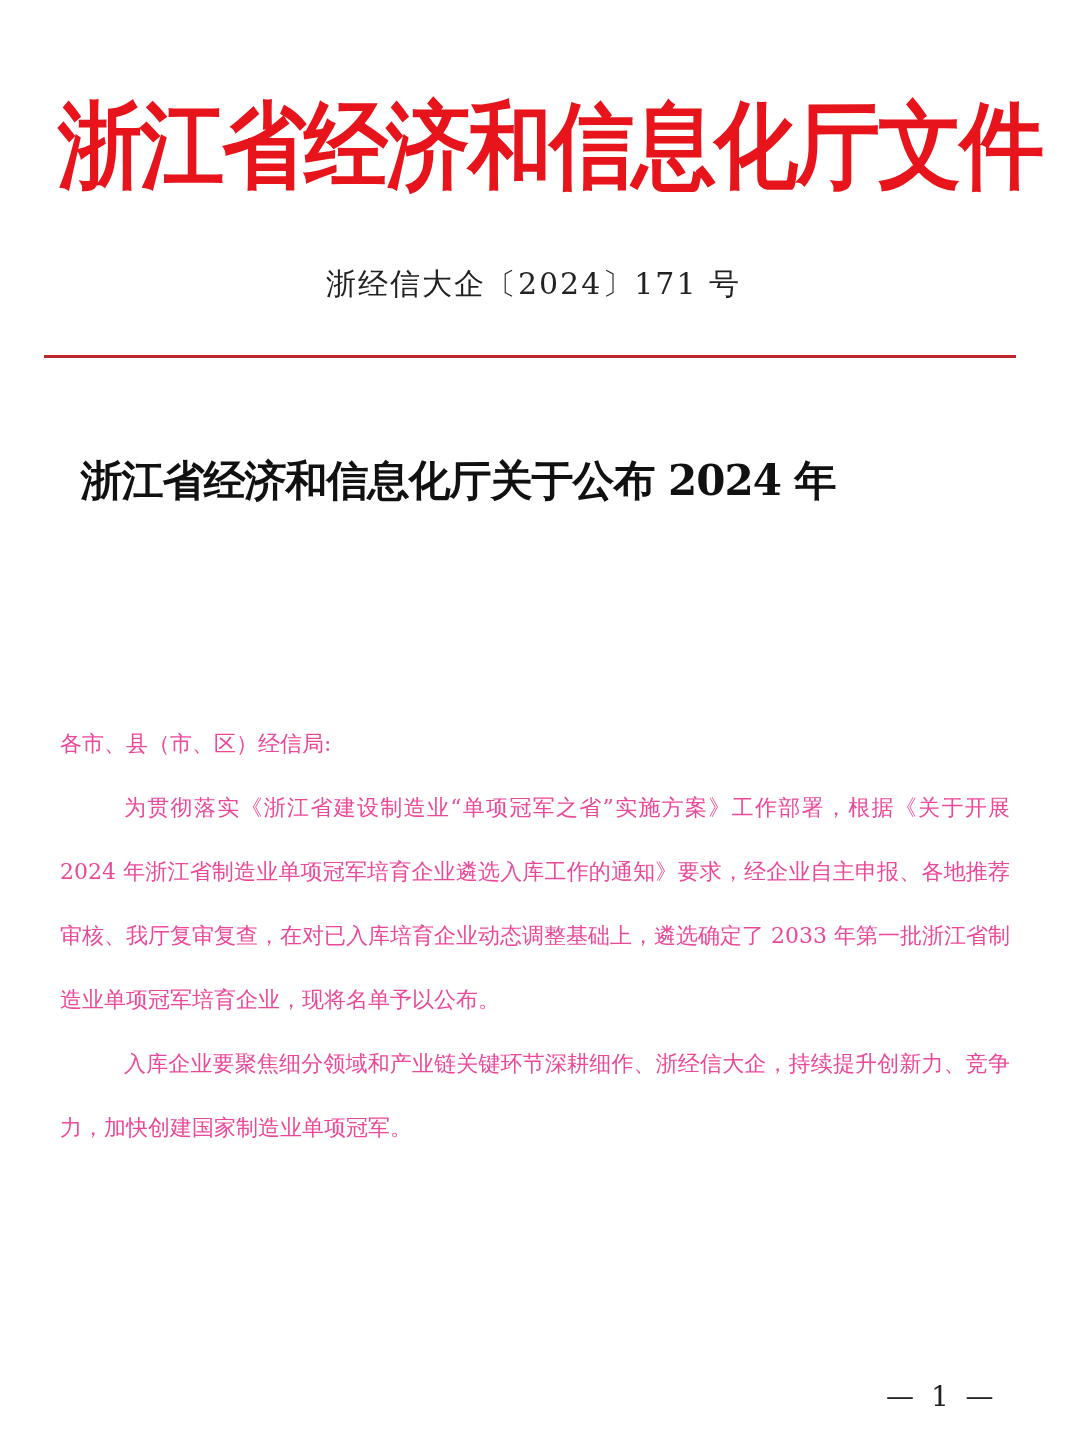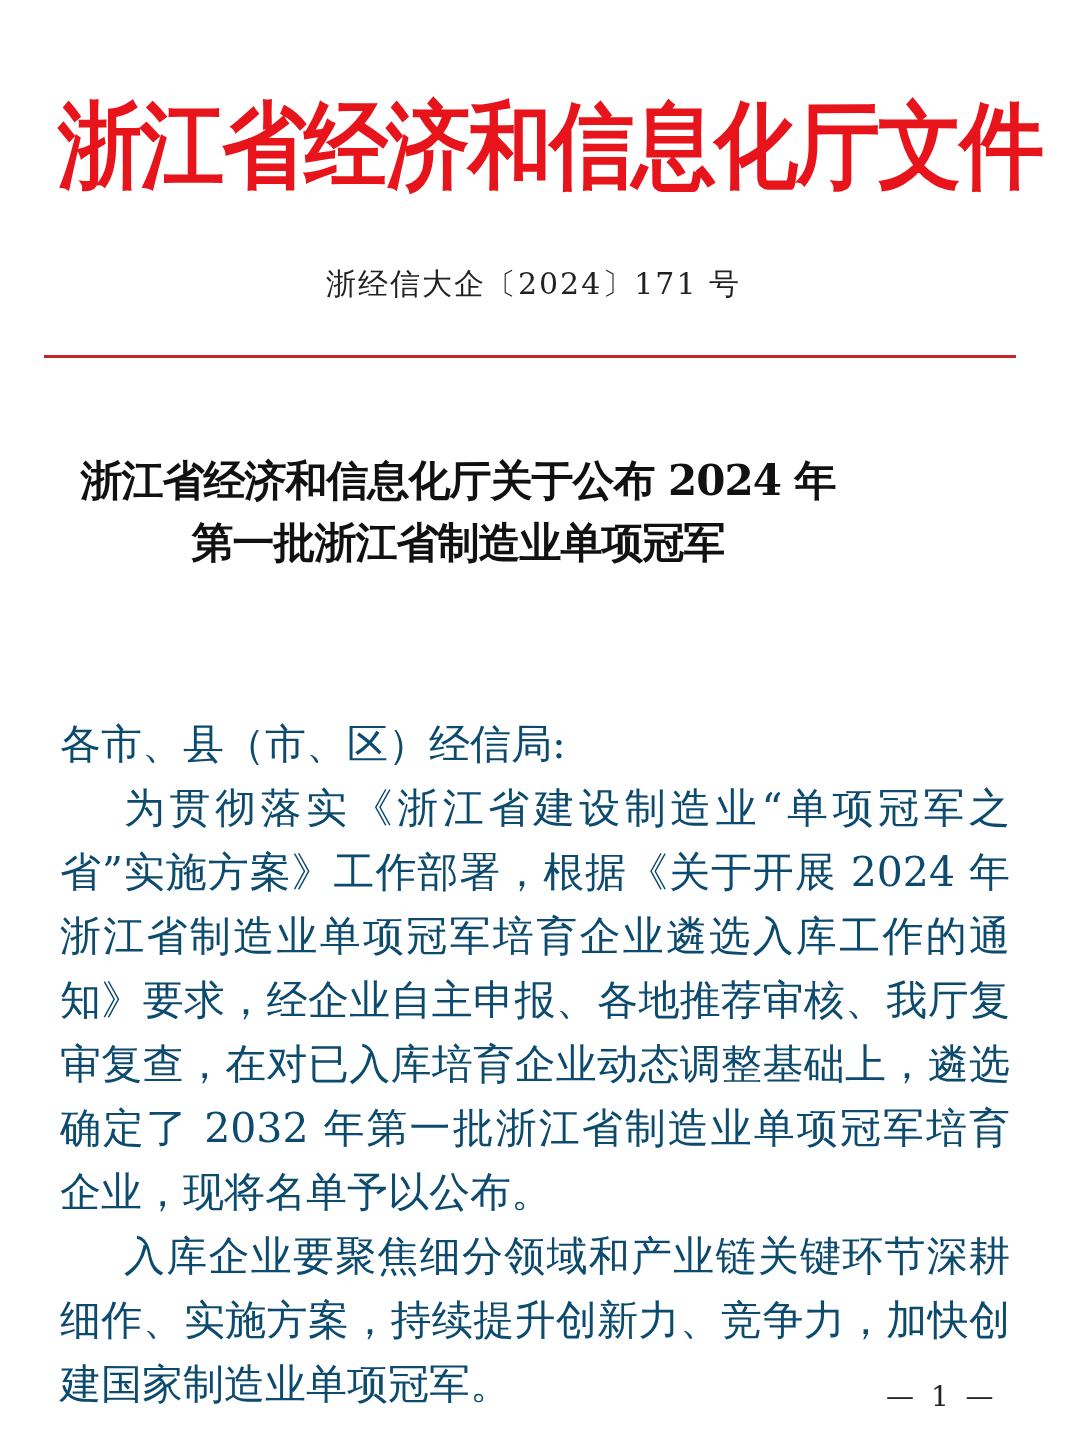--- a/index.html
+++ b/index.html
@@ -23,43 +23,42 @@
       background: #c0262b;
     }
     .title {
       position: absolute; left: 0; width: 916px; top: 450px;
       text-align: center; font-family: "DejaVu Serif", serif; font-weight: bold;
       font-size: 42px; line-height: 62px; color: #111; letter-spacing: -1px;
     }
     .title div { white-space: nowrap; }
     .body-text {
       position: absolute; left: 60px; width: 950px; top: 712px;
-      font-size: 41px; line-height: 64px; color: #0c4a6e;
+      font-size: 22px; line-height: 64px; color: #ec4899;
     }
     .body-text p { margin: 0; text-align: justify; }
     .indent { text-indent: 64px; }
     .salutation { margin-bottom: 0; }
     .page-num {
       position: absolute; left: 886px; top: 1380px; font-size: 28px; color: #222;
       white-space: nowrap; letter-spacing: 4px;
     }
   </style>
 </head>
 <body>
 
 <div class="header">浙江省经济和信息化厅文件</div>
 
 <div class="docno">浙经信大企〔2024〕171 号</div>
 
 <div class="redline"></div>
 
 <div class="title">
   <div>浙江省经济和信息化厅关于公布 2024 年</div>
-  <div>第一批浙江省制造业单项冠军</div>
 </div>
 
 <div class="body-text">
   <p class="salutation">各市、县（市、区）经信局:</p>
-  <p class="indent">为贯彻落实《浙江省建设制造业“单项冠军之省”实施方案》工作部署，根据《关于开展 2024 年浙江省制造业单项冠军培育企业遴选入库工作的通知》要求，经企业自主申报、各地推荐审核、我厅复审复查，在对已入库培育企业动态调整基础上，遴选确定了 2032 年第一批浙江省制造业单项冠军培育企业，现将名单予以公布。</p>
-  <p class="indent">入库企业要聚焦细分领域和产业链关键环节深耕细作、实施方案，持续提升创新力、竞争力，加快创建国家制造业单项冠军。</p>
+  <p class="indent">为贯彻落实《浙江省建设制造业“单项冠军之省”实施方案》工作部署，根据《关于开展 2024 年浙江省制造业单项冠军培育企业遴选入库工作的通知》要求，经企业自主申报、各地推荐审核、我厅复审复查，在对已入库培育企业动态调整基础上，遴选确定了 2033 年第一批浙江省制造业单项冠军培育企业，现将名单予以公布。</p>
+  <p class="indent">入库企业要聚焦细分领域和产业链关键环节深耕细作、浙经信大企，持续提升创新力、竞争力，加快创建国家制造业单项冠军。</p>
 </div>
 
 <div class="page-num">— 1 —</div>
 
 </body></html>

